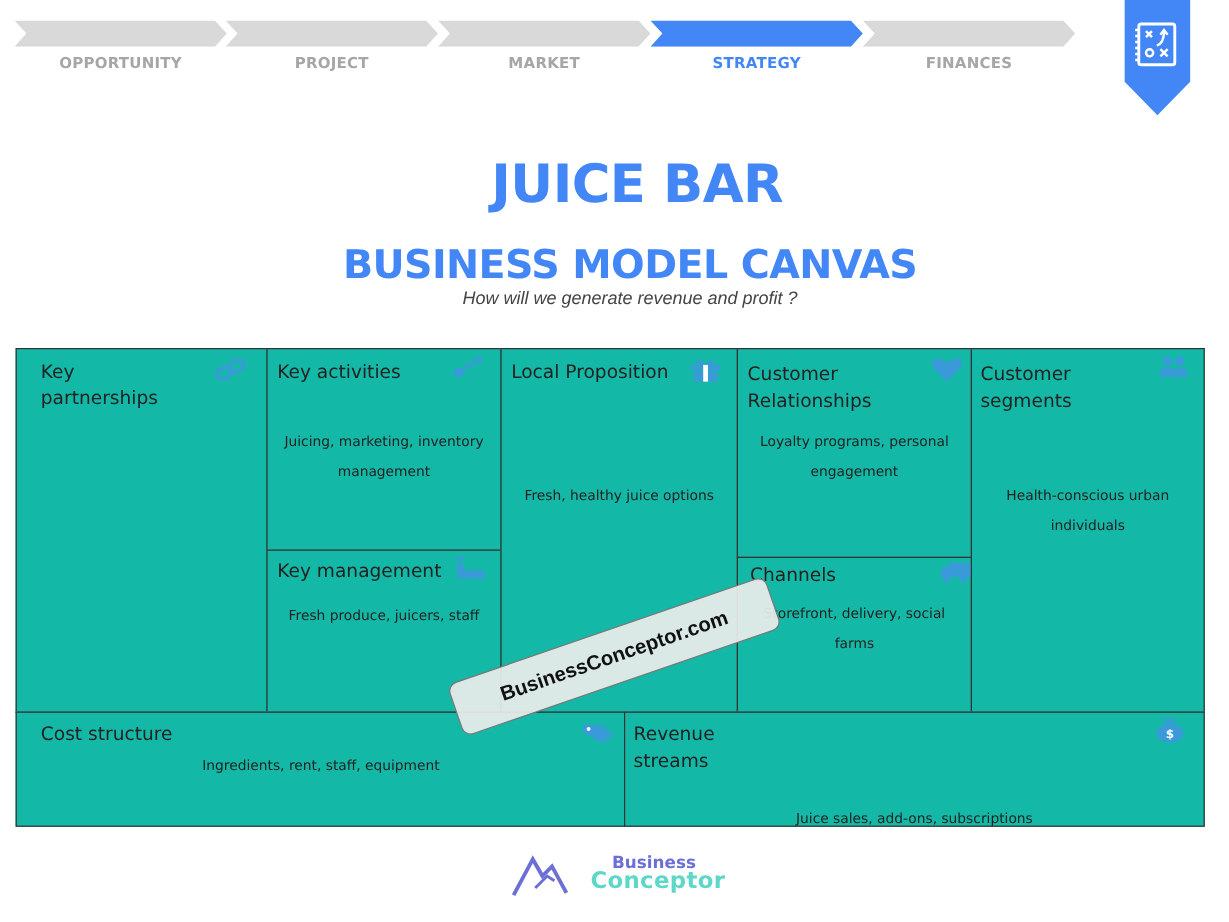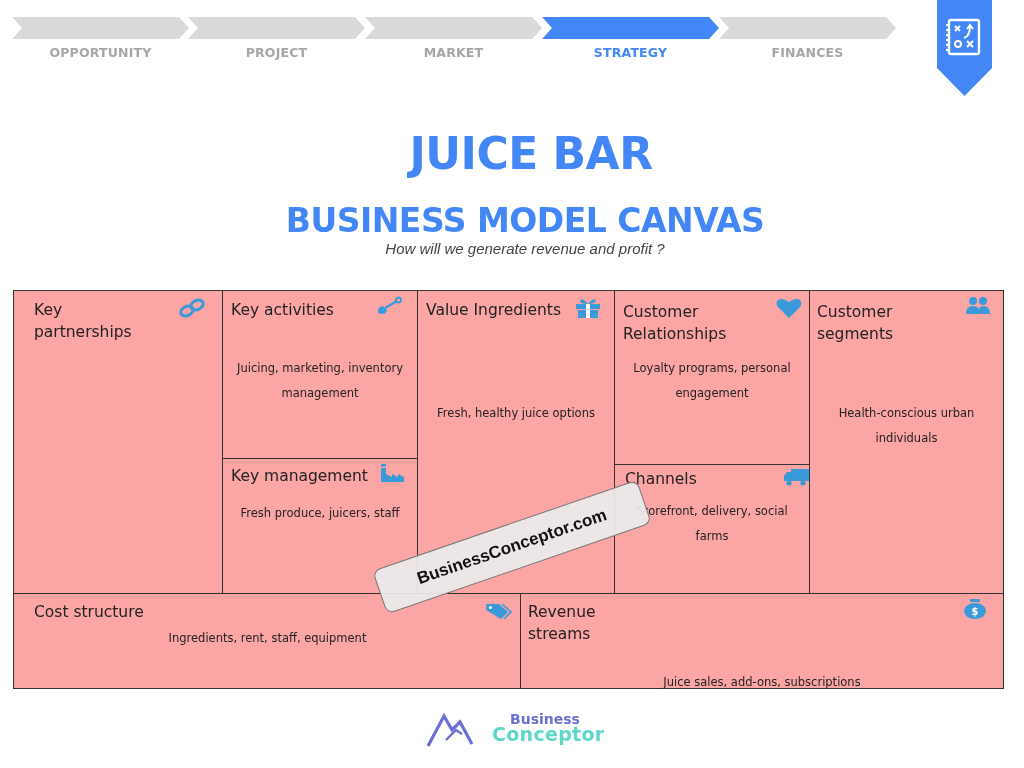--- a/index.html
+++ b/index.html
@@ -30,21 +30,21 @@
     font-family: "DejaVu Sans", sans-serif; font-weight: bold; font-size: 33px;
     color: #4287f5; letter-spacing: -0.5px;
   }
   .subtitle {
     position: absolute; left: 0; width: 1050px; top: 240px; text-align: center;
     font-family: "Liberation Sans", sans-serif; font-style: italic; font-size: 15px;
     color: #444;
   }
 
   
-  .cell { position: absolute; border: 1.5px solid #333; background: #fca5a5; }
+  .cell { position: absolute; border: 1.5px solid #333; background: #14b8a6; }
   .cell .head {
     position: absolute; left: 20px; top: 8px; font-family: "DejaVu Sans", sans-serif;
     font-size: 15.5px; line-height: 22px; color: #222;
   }
   .cell .body {
     position: absolute; left: 8px; right: 8px; text-align: center;
     font-family: "DejaVu Sans", sans-serif; font-size: 11.5px; line-height: 25px; color: #222;
   }
   .cell .ico { position: absolute; width: 28px; height: 22px; }
 
@@ -152,21 +152,21 @@
   <div class="head" style="left:8px;top:6px;">Key management</div>
   <svg class="ico" style="left:156px;top:3px;" viewBox="0 0 28 22">
     <rect x="2" y="2" width="5" height="2.5" fill="#3a9ad9"></rect>
       <rect x="2" y="6" width="5" height="14" fill="#3a9ad9"></rect>
     <polygon points="7,20 7,12 13,15 13,12 19,15 19,12 25,15 25,20" fill="#3a9ad9"></polygon>
   </svg>
   <div class="body" style="top:42px;">Fresh produce, juicers, staff</div>
 </div>
 
 <div class="cell" style="left:417px;top:290px;width:198px;height:304px;">
-  <div class="head" style="left:8px;">Value Ingredients</div>
+  <div class="head" style="left:8px;">Local Proposition</div>
   <svg class="ico" style="left:156px;top:6px;" viewBox="0 0 28 22">
     <rect x="2" y="7" width="24" height="5" fill="#3a9ad9"></rect>
       <rect x="4" y="13" width="20" height="8" fill="#3a9ad9"></rect>
     <rect x="12" y="7" width="4" height="14" fill="#fff"></rect>
     <path d="M14 7 Q8 0 6 4 Q6 7 14 7 Q20 7 22 4 Q20 0 14 7" fill="#3a9ad9"></path>
   </svg>
   <div class="body" style="top:110px;">Fresh, healthy juice options</div>
 </div>
 
 <div class="cell" style="left:614px;top:290px;width:196px;height:175px;">

